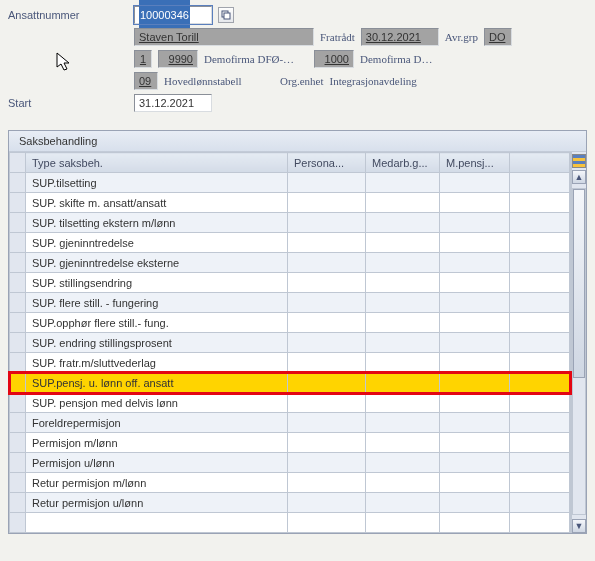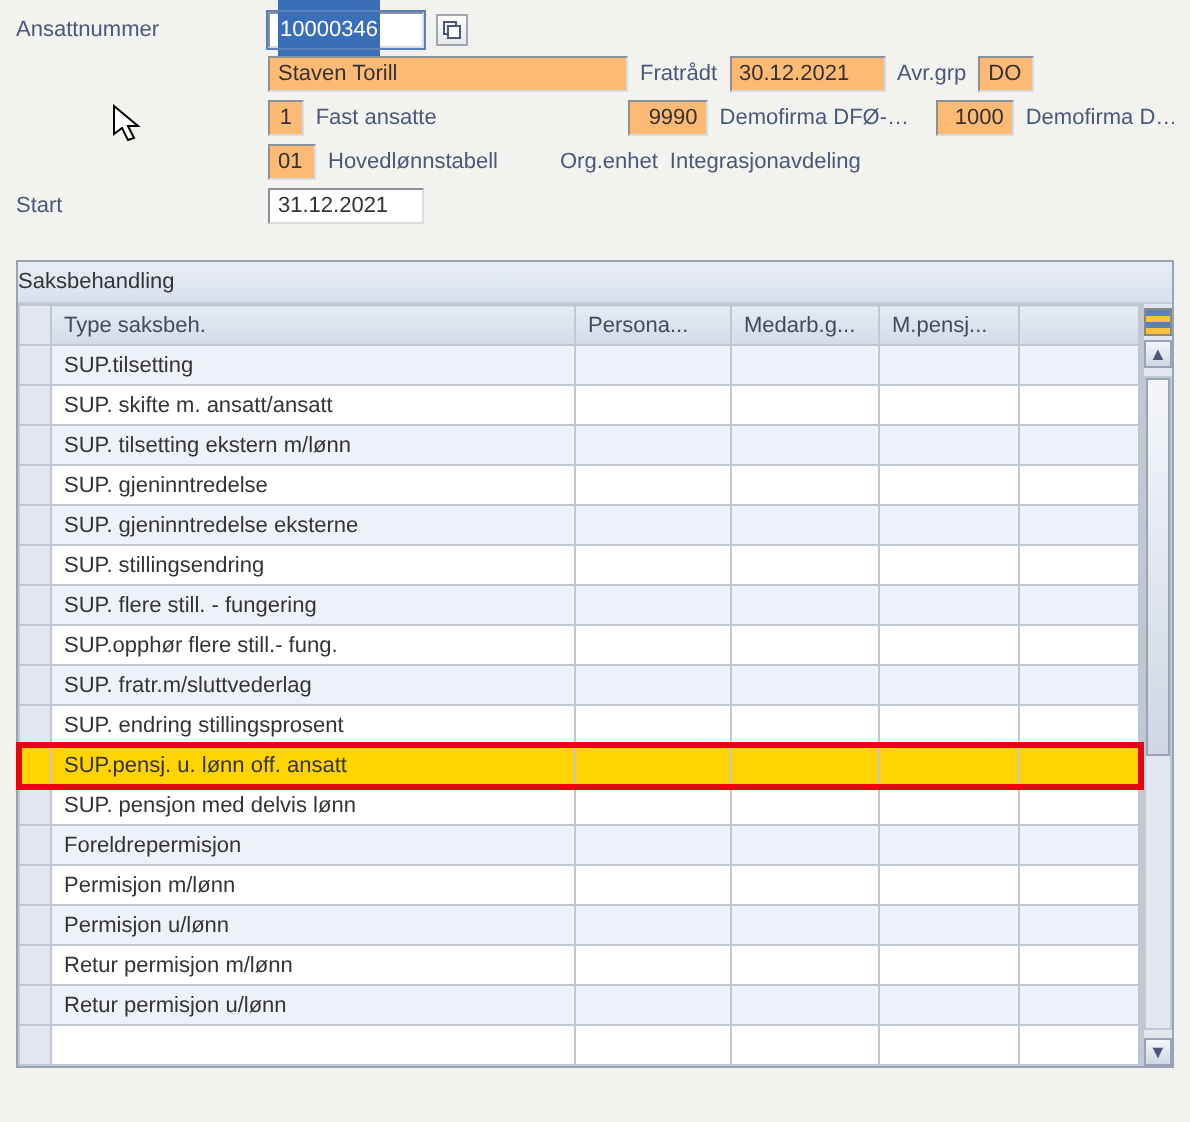--- a/index.html
+++ b/index.html
@@ -21,35 +21,37 @@
     align-items: center;
     margin-bottom: 4px;
     gap: 6px;
   }
   .label {
     min-width: 120px;
     color: #4a577a;
   }
   .label-tight {
     color: #4a577a;
+    font-family: Liberation Serif, serif;
   }
   .field {
     background: #fff;
     border-top: 1px solid #8a8f98;
     border-left: 1px solid #8a8f98;
     border-right: 1px solid #d8dce0;
     border-bottom: 1px solid #d8dce0;
     padding: 1px 4px;
     height: 18px;
     line-height: 14px;
     display: inline-flex;
     align-items: center;
   }
   .field.readonly {
-    background: #fdba74;
+    background: #a3a3a3;
+    text-decoration: underline;
   }
   .field.sel {
     background: #fff;
     outline: 1px solid #5a7fbd;
   }
   .sel-text {
     background: #3a6fb7;
     color: #fff;
     padding: 16px 1px;
   }
@@ -60,21 +62,21 @@
     display: inline-flex;
     align-items: center;
     justify-content: center;
   }
   .panel {
     margin: 12px 8px 0 8px;
     border: 1px solid #9aa3b5;
     background: #dde5f0;
   }
   .panel-header {
-    padding: 4px 0;
+    padding: 4px 10px;
     border-bottom: 1px solid #c3cbd8;
     color: #333;
     background: linear-gradient(#e8edf5,#d8e0ec);
   }
   .grid-wrap {
     display: flex;
   }
   .grid {
     flex: 1 1 auto;
     border-right: 1px solid #bfc7d3;
@@ -188,29 +190,28 @@
     <span class="label"></span>
     <span class="field readonly" style="width:180px">Staven Torill</span>
     <span class="label-tight">Fratrådt</span>
     <span class="field readonly" style="width:78px">30.12.2021</span>
     <span class="label-tight">Avr.grp</span>
     <span class="field readonly" style="width:28px">DO</span>
   </div>
   <div class="row">
     <span class="label"></span>
     <span class="field readonly" style="width:18px;text-align:center;justify-content:center">1</span>
-    <span class="label-tight" style="width:154px">Fast ansatte</span>
     <span class="field readonly" style="width:40px;justify-content:flex-end">9990</span>
     <span class="label-tight" style="width:104px;overflow:hidden;white-space:nowrap">Demofirma DFØ-…</span>
     <span class="field readonly" style="width:40px;justify-content:flex-end">1000</span>
     <span class="label-tight" style="overflow:hidden;white-space:nowrap">Demofirma D…</span>
   </div>
   <div class="row">
     <span class="label"></span>
-    <span class="field readonly" style="width:24px">01</span>
+    <span class="field readonly" style="width:24px">09</span>
     <span class="label-tight" style="width:110px">Hovedlønnstabell</span>
     <span class="label-tight">Org.enhet</span>
     <span class="label-tight">Integrasjonavdeling</span>
   </div>
   <div class="row">
     <span class="label">Start</span>
     <span class="field" style="width:78px">31.12.2021</span>
   </div>
 </div>
 
@@ -301,29 +302,29 @@
             <tr>
               <td class="rownum"></td>
               <td>SUP.opphør flere still.- fung.</td>
               <td></td>
               <td></td>
               <td></td>
               <td></td>
             </tr>
             <tr>
               <td class="rownum"></td>
+              <td>SUP. endring stillingsprosent</td>
+              <td></td>
+              <td></td>
+              <td></td>
+              <td></td>
+            </tr>
+            <tr>
+              <td class="rownum"></td>
               <td>SUP. fratr.m/sluttvederlag</td>
-              <td></td>
-              <td></td>
-              <td></td>
-              <td></td>
-            </tr>
-            <tr>
-              <td class="rownum"></td>
-              <td>SUP. endring stillingsprosent</td>
               <td></td>
               <td></td>
               <td></td>
               <td></td>
             </tr>
             <tr class="highlight">
               <td class="rownum"></td>
               <td>SUP.pensj. u. lønn off. ansatt</td>
               <td></td>
               <td></td>

